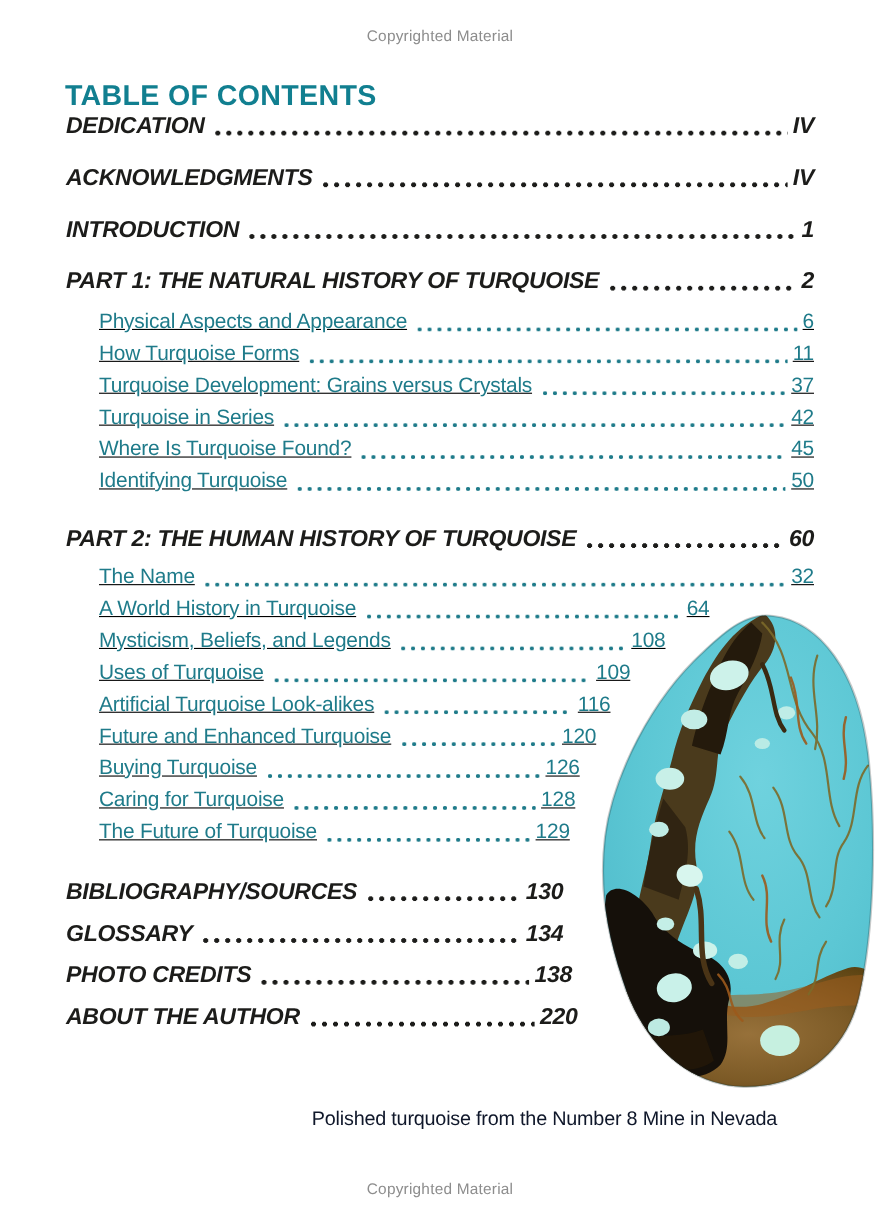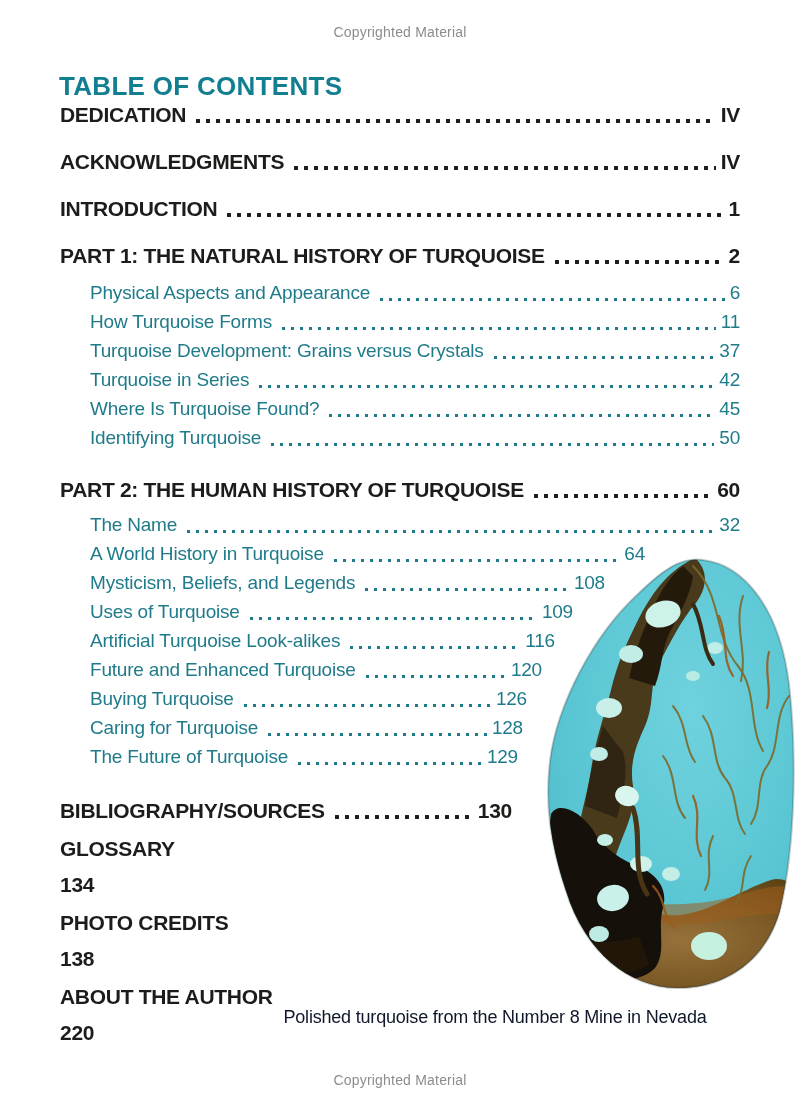--- a/index.html
+++ b/index.html
@@ -26,27 +26,27 @@
   .row .lbl{white-space:nowrap;}
   .row .dots{
     flex:1 1 auto;height:6px;align-self:flex-end;
     margin:0 5px 4px 7px;
     background-image:radial-gradient(circle, currentColor 2.1px, transparent 2.4px);
     background-size:10px 6px;background-position:left bottom;background-repeat:repeat-x;
   }
   .row .pg{white-space:nowrap;}
   .sec{
     color:#1c1c1a;font-weight:bold;font-size:21px;line-height:26px;
-    letter-spacing:-0.3px;margin-bottom:21px;
+    letter-spacing:-0.3px;margin-bottom:21px;font-style:italic;
   }
   .sec.part{margin-bottom:9px;}
   .sec.mt-p2{margin-top:25px;margin-bottom:7px;}
   .sec.mt-bib{margin-top:27px;margin-bottom:12px;text-align:center;}
-  .sec.back{margin-bottom:12px;flex-direction:column;}
-  .sublist{margin:0 0 0 30px;padding:0;}
+  .sec.back{margin-bottom:12px;}
+  .sublist{margin:0 0 0 30px;padding:0;text-decoration:underline;}
   .sub{
     color:#1f7b8a;font-size:19px;line-height:29px;font-weight:normal;
     letter-spacing:-0.2px;
   }
   .sub .dots{
     height:5px;margin:0 5px 5px 7px;
     background-image:radial-gradient(circle, currentColor 1.7px, transparent 2px);
     background-size:9px 5px;
   }
   .stone{

